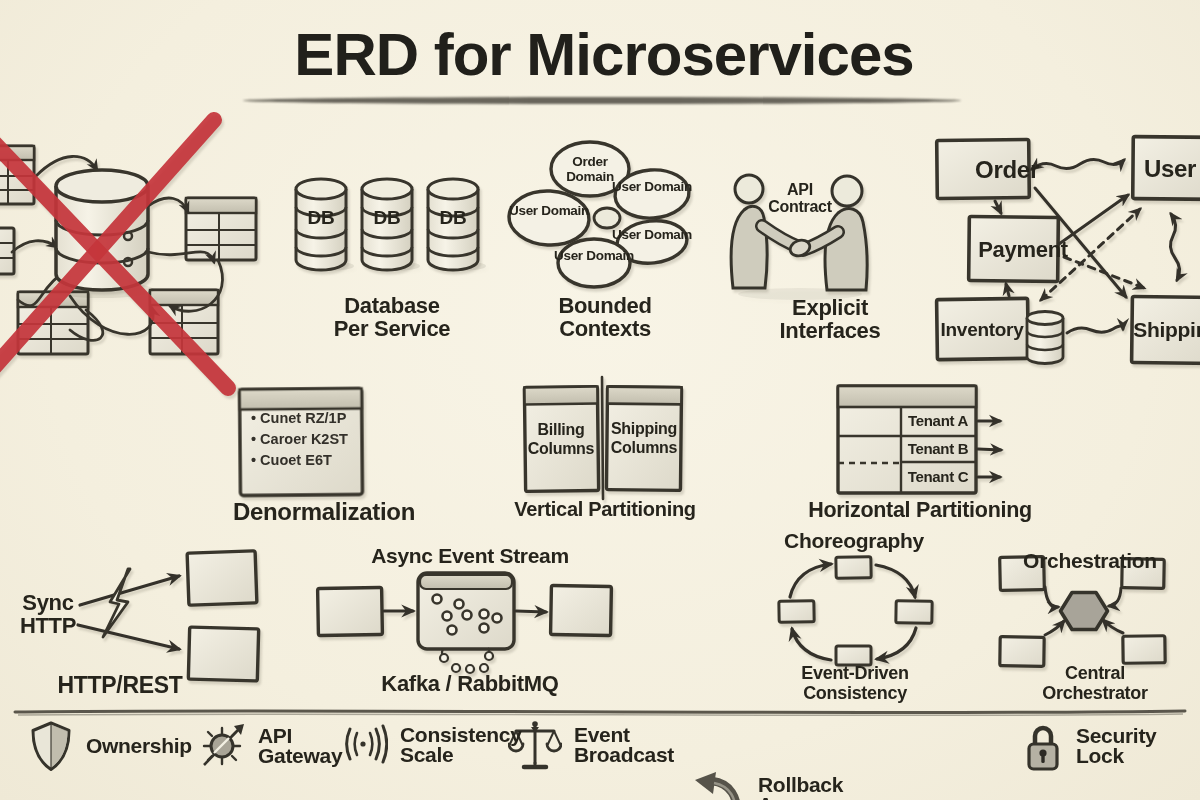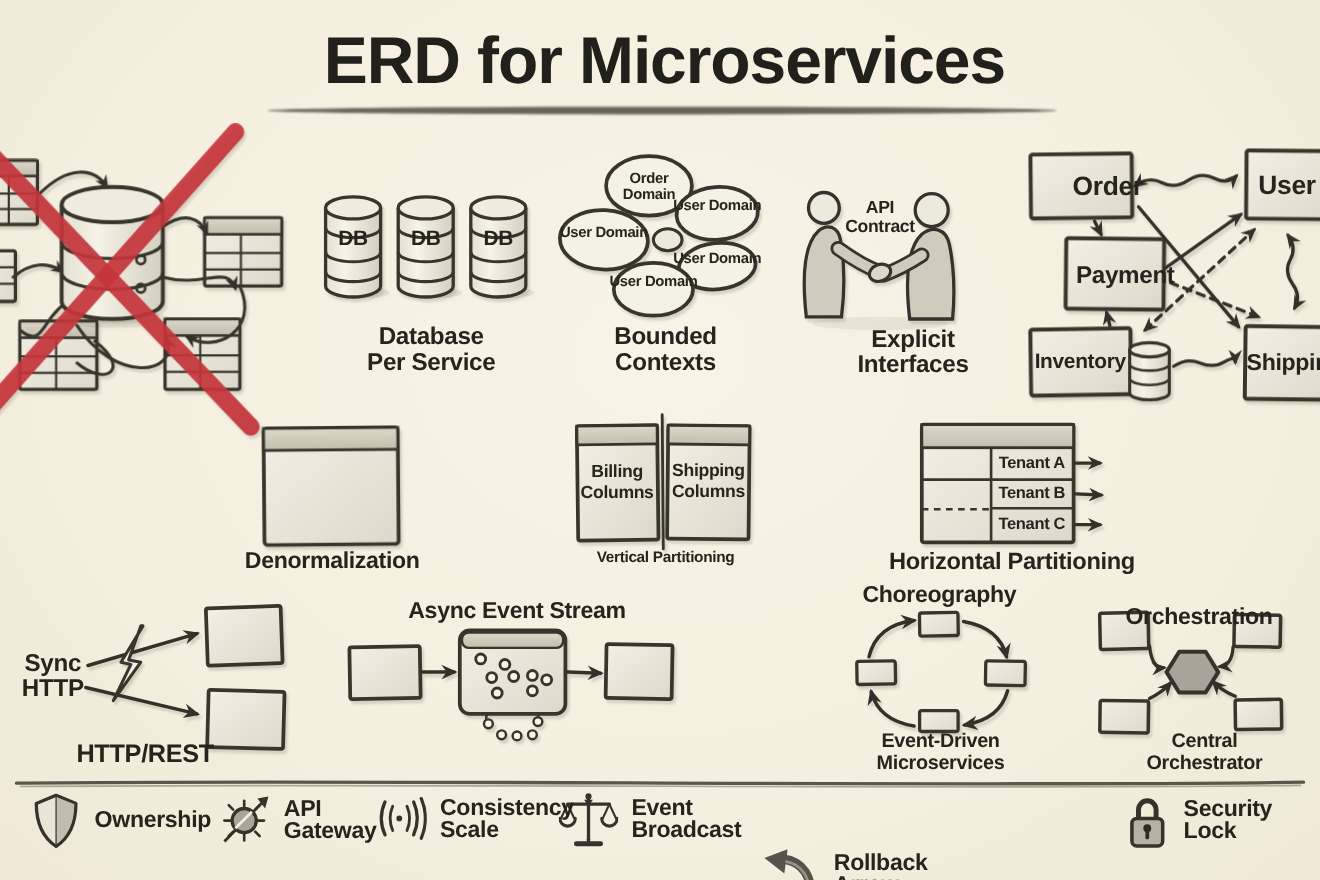--- a/index.html
+++ b/index.html
@@ -311,42 +311,46 @@
 Contract</div>
   <div class="cap" style="left:802px;top:296px;font-size:22px;line-height:23px;margin-left:28px;">Explicit
 Interfaces</div>
 
   <div class="cap" style="left:983px;top:156px;font-size:24px;margin-left:24px;">Order</div>
   <div class="cap" style="left:1170px;top:155px;font-size:24px;">User</div>
   <div class="cap" style="left:1013px;top:237px;font-size:22px;padding-left:20px;">Payment</div>
   <div class="cap" style="left:982px;top:319px;font-size:19px;">Inventory</div>
   <div class="cap" style="left:1177px;top:318px;font-size:21px;">Shipping</div>
 
-  <div class="cap" style="left:302px;top:498px;font-size:21px;text-align:center;">Denormalization</div>
+  <div class="note" style="left:251px;top:408px;width:110px;font-size:14.5px;line-height:21px;">• Cunet RZ/1P
+• Caroer K2ST
+• Cuoet E6T</div>
+  <div class="cap" style="left:324px;top:498px;font-size:24px;text-align:center;">Denormalization</div>
 
   <div class="cap" style="left:561px;top:420px;font-size:16px;line-height:19px;">Billing
 Columns</div>
   <div class="cap" style="left:644px;top:419px;font-size:16px;line-height:19px;">Shipping
 Columns</div>
-  <div class="cap" style="left:605px;top:498px;font-size:14px;white-space:nowrap;">Vertical Partitioning</div>
+  <div class="cap" style="left:605px;top:498px;font-size:20px;white-space:nowrap;">Vertical Partitioning</div>
 
   <div class="cap" style="left:938px;top:412px;font-size:15px;">Tenant A</div>
   <div class="cap" style="left:938px;top:440px;font-size:15px;">Tenant B</div>
   <div class="cap" style="left:938px;top:468px;font-size:15px;">Tenant C</div>
   <div class="cap" style="left:920px;top:498px;font-size:21.5px;white-space:nowrap;">Horizontal Partitioning</div>
 
   <div class="cap" style="left:48px;top:591px;font-size:22px;line-height:23px;">Sync
 HTTP</div>
-  <div class="cap" style="left:132px;top:672px;font-size:23px;">HTTP/REST</div>
+  <div class="cap" style="left:120px;top:672px;font-size:23px;">HTTP/REST</div>
 
   <div class="cap" style="left:470px;top:544px;font-size:21px;white-space:nowrap;">Async Event Stream</div>
+  <div class="cap" style="left:470px;top:671px;font-size:22px;white-space:nowrap;">Kafka / RabbitMQ</div>
 
   <div class="cap" style="left:854px;top:529px;font-size:21px;">Choreography</div>
   <div class="cap" style="left:855px;top:664px;font-size:18px;line-height:19.5px;">Event-Driven
-Microservices</div>
+Consistency</div>
 
   <div class="cap" style="left:1090px;top:529px;font-size:21px;margin-top:20px;">Orchestration</div>
   <div class="cap" style="left:1095px;top:664px;font-size:18px;line-height:19.5px;">Central
 Orchestrator</div>
 
   <div class="legend-item" style="left:28px;top:720px;">
     <svg width="46" height="52">
       <path d="M23,3 L41,10.5 C41,28 35,41.5 23,49.5 C11,41.5 5,28 5,10.5 Z" fill="#e9e6d8" stroke="#35332b" stroke-width="3" stroke-linejoin="round"></path>
       <path d="M23,4.5 L39.5,11 C39.5,27 34,40 23,47.8 Z" fill="#b3afa0" opacity="0.75"></path>
       <path d="M23,4 V48" stroke="#35332b" stroke-width="1.6" opacity="0.7"></path>

